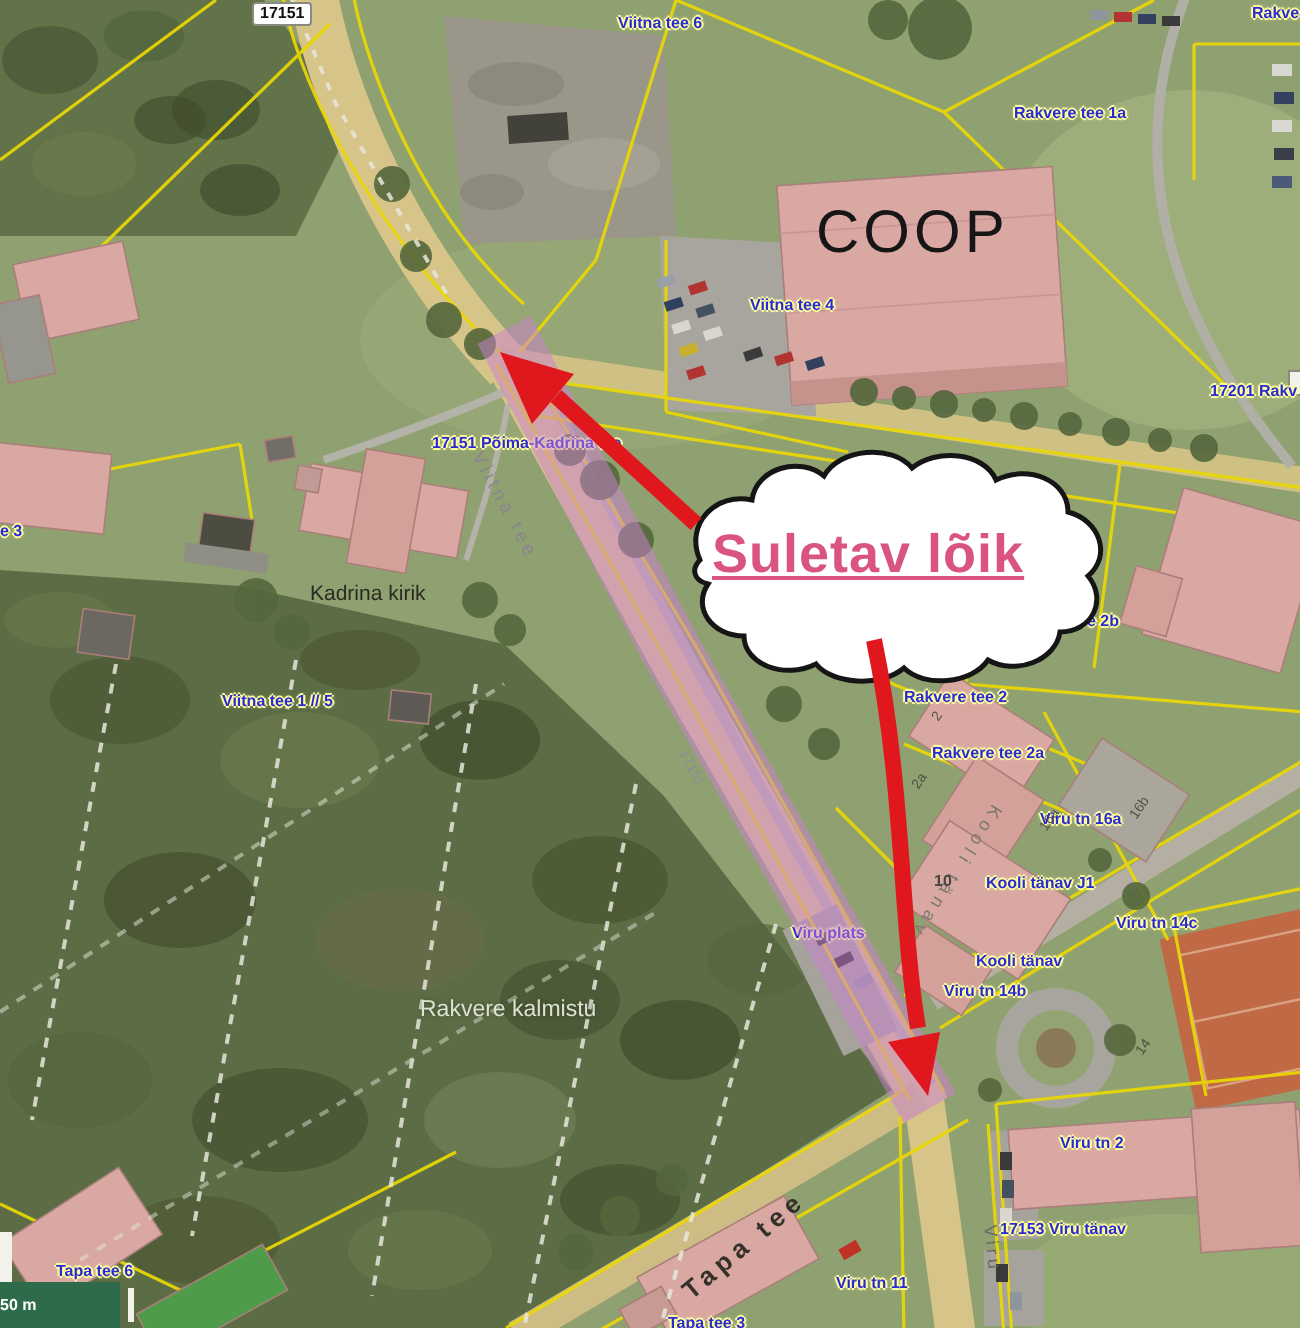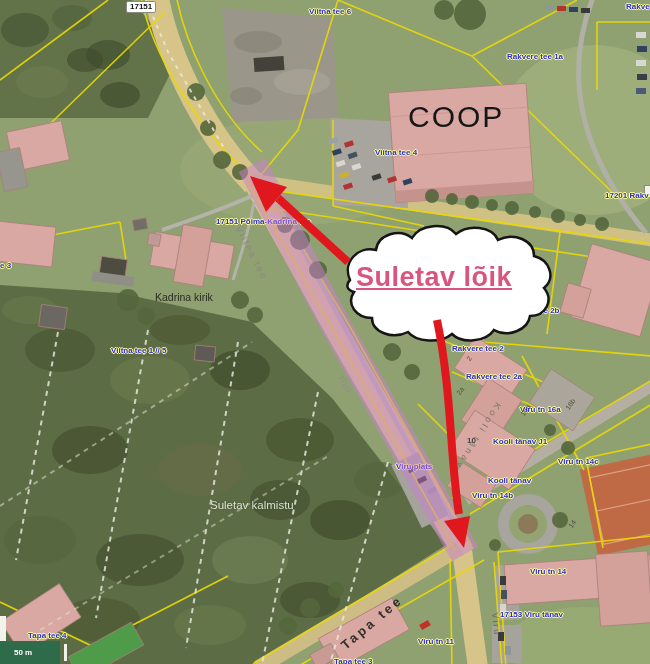--- a/index.html
+++ b/index.html
@@ -25,21 +25,21 @@
   .pc{position:absolute;white-space:nowrap;z-index:4;transform-origin:left top;
       font:7px "Liberation Sans",sans-serif;color:#4a473f;opacity:.9;}
   .badge{position:absolute;z-index:4;background:#fff;border:1px solid #8a8a80;
          border-radius:2px;font:bold 8px "Liberation Sans",sans-serif;color:#111;
          padding:0 3px;line-height:10px;}
   .cloudtxt{position:absolute;z-index:7;white-space:nowrap;
             font:600 27px "Liberation Sans",sans-serif;letter-spacing:.5px;
             color:var(--accent-pink);text-decoration:underline;}
   .sb{position:absolute;z-index:8;background:var(--sbar);color:#eef6ee;}
   .sb.scale{left:0;top:641px;width:60px;height:23px;font:bold 8px "Liberation Sans",sans-serif;
-            line-height:23px;padding-left:14px;box-sizing:border-box;color:#fff;}
+            line-height:23px;box-sizing:border-box;color:#fff;}
   .sb.coords{left:68px;top:641px;width:146px;height:23px;
              font:7px "Liberation Mono","Liberation Sans",monospace;
              line-height:10px;padding:2px 4px;box-sizing:border-box;}
   .whitetab{position:absolute;z-index:8;background:#f2f2ea;}
 </style>
 </head>
 <body>
 
 <div id="stage">
 
@@ -287,29 +287,29 @@
   <div class="lbl" style="left:111px;top:346px;">Viitna tee 1 // 5</div>
   <div class="lbl" style="left:503px;top:306px;">Rakvere tee 2b</div>
   <div class="lbl" style="left:452px;top:344px;">Rakvere tee 2</div>
   <div class="lbl" style="left:466px;top:372px;">Rakvere tee 2a</div>
   <div class="lbl" style="left:520px;top:405px;">Viru tn 16a</div>
   <div class="lbl" style="left:396px;top:414px;margin-top:48px;">Viru plats</div>
   <div class="lbl" style="left:493px;top:437px;">Kooli tänav J1</div>
   <div class="lbl" style="left:472px;top:463px;margin-top:28px;">Viru tn 14b</div>
   <div class="lbl" style="left:488px;top:476px;">Kooli tänav</div>
   <div class="lbl" style="left:558px;top:457px;">Viru tn 14c</div>
-  <div class="lbl" style="left:530px;top:567px;">Viru tn 14</div>
+  <div class="lbl" style="left:530px;top:567px;">Viru tn 2</div>
   <div class="lbl" style="left:460px;top:610px;padding-left:40px;">17153 Viru tänav</div>
   <div class="lbl" style="left:418px;top:637px;">Viru tn 11</div>
-  <div class="lbl" style="left:28px;top:631px;">Tapa tee 4</div>
+  <div class="lbl" style="left:28px;top:631px;">Tapa tee 6</div>
   <div class="lbl" style="left:334px;top:657px;">Tapa tee 3</div>
 
   <div class="dk coop" style="left:408px;top:100px;">COOP</div>
   <div class="dk" style="left:155px;top:291px;text-align:center;">Kadrina kirik</div>
-  <div class="dk cem" style="left:210px;top:499px;">Suletav kalmistu</div>
+  <div class="dk cem" style="left:210px;top:499px;">Rakvere kalmistu</div>
   <div class="st" style="left:338px;top:641px;transform:rotate(-40deg);font-size:13px;font-weight:bold;letter-spacing:3px;color:#33312a;">Tapa tee</div>
   <div class="st" style="left:243px;top:224px;transform:rotate(62deg);font-size:9.5px;letter-spacing:2px;color:#8d7f92;opacity:.85;">Viitna tee</div>
   <div class="st" style="left:503px;top:406px;transform:rotate(122deg);letter-spacing:3px;color:#7d786e;">Kooli tänav</div>
   <div class="st" style="left:500px;top:612px;transform:rotate(84deg);letter-spacing:2px;color:#6e6a60;">Viru</div>
   <div class="st" style="left:344px;top:374px;transform:rotate(62deg);font-size:7px;color:#8f8a95;">17151</div>
 
   <div class="pc" style="left:465px;top:358px;transform:rotate(-55deg);">2</div>
   <div class="pc" style="left:455px;top:392px;transform:rotate(-55deg);">2a</div>
   <div class="pc" style="left:519px;top:413px;transform:rotate(-55deg);">16a</div>
   <div class="pc" style="left:564px;top:407px;transform:rotate(-55deg);">16b</div>

